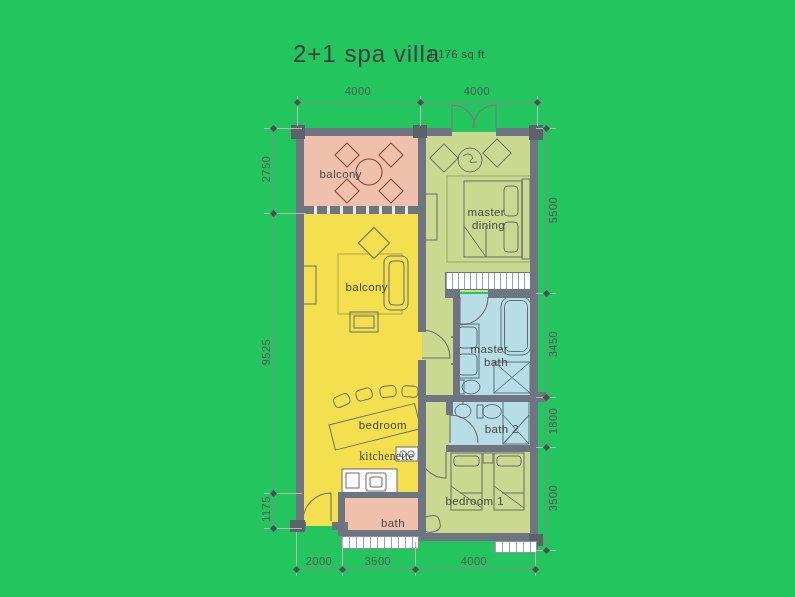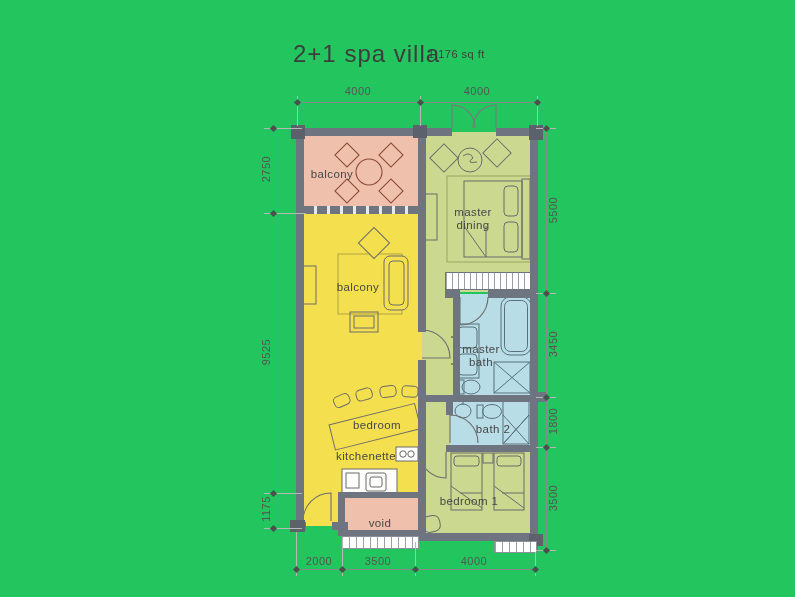--- a/index.html
+++ b/index.html
@@ -12,21 +12,21 @@
      background-image:repeating-linear-gradient(90deg,transparent 0 10px,#e9e9e9 10px 13px);}
   .closet{position:absolute;background:#fefefe;border:1px solid #6e7480;
      background-image:repeating-linear-gradient(90deg,#9aa0a8 0 1px,transparent 1px 6px);}
   .window-strip{position:absolute;background:#ffffff;border:1px solid #8a8f98;
      background-image:repeating-linear-gradient(90deg,#9aa0a8 0 1px,transparent 1px 7px);}
   .dim-line{position:absolute;background:#8a8a8a;}
   .ext{position:absolute;background:#b7b7b7;}
   .tick{position:absolute;width:5px;height:5px;background:#4e4e4e;transform:rotate(45deg);}
   .dim-label{position:absolute;font-size:11px;color:#555;text-align:center;width:40px;letter-spacing:0.5px;}
   .dim-label.v{transform:rotate(-90deg);}
-  .room-label{position:absolute;font-size:11.5px;color:#474747;text-align:center;line-height:1.15;letter-spacing:0.4px;}
+  .room-label{position:absolute;font-size:11.5px;color:#474747;text-align:right;line-height:1.15;letter-spacing:0.4px;}
   #title{position:absolute;left:293px;top:40px;font-size:24px;color:#3d3d3d;letter-spacing:1px;}
   #title-area{position:absolute;left:428px;top:48px;font-size:11px;color:#3d3d3d;letter-spacing:0.5px;}
   svg{position:absolute;left:0;top:0;}
 </style>
 </head>
 <body>
 
 <div id="canvas">
 
   <div id="title">2+1 spa villa</div>
@@ -203,24 +203,24 @@
 
   <div class="closet" style="left:445px;top:272px;width:84px;height:16px;"></div>
   <div class="window-strip" style="left:341px;top:536px;width:76px;height:11px;"></div>
   <div class="window-strip" style="left:494px;top:541px;width:41px;height:10px;"></div>
 
   <div class="room-label" style="left:302px;top:168px;width:60px;">balcony</div>
   <div class="room-label" style="left:441px;top:206px;width:64px;">master dining</div>
   <div class="room-label" style="left:328px;top:281px;width:60px;">balcony</div>
   <div class="room-label" style="left:454px;top:343px;width:54px;">master bath</div>
   <div class="room-label" style="left:347px;top:419px;width:60px;">bedroom</div>
-  <div class="room-label" style="left:326px;top:450px;width:80px;">kitchenette</div>
+  <div class="room-label" style="left:334px;top:450px;width:80px;font-family:Liberation Serif, serif;">kitchenette</div>
   <div class="room-label" style="left:467px;top:423px;width:52px;">bath 2</div>
   <div class="room-label" style="left:434px;top:495px;width:70px;">bedroom 1</div>
-  <div class="room-label" style="left:355px;top:517px;width:50px;">void</div>
+  <div class="room-label" style="left:355px;top:517px;width:50px;">bath</div>
 
   <div class="dim-line" style="left:297px;top:102px;width:241px;height:1px;"></div>
   <div class="dim-line" style="left:273px;top:128px;width:1px;height:400px;"></div>
   <div class="dim-line" style="left:546px;top:128px;width:1px;height:422px;"></div>
   <div class="dim-line" style="left:296px;top:569px;width:239px;height:1px;"></div>
 
   <div class="ext" style="left:297px;top:96px;width:1px;height:30px;"></div>
   <div class="ext" style="left:420px;top:96px;width:1px;height:30px;"></div>
   <div class="ext" style="left:537px;top:96px;width:1px;height:30px;"></div>
   <div class="ext" style="left:264px;top:128px;width:38px;height:1px;"></div>

